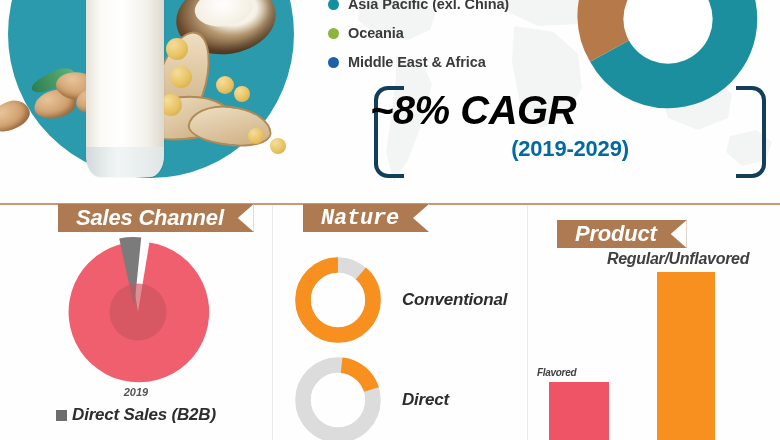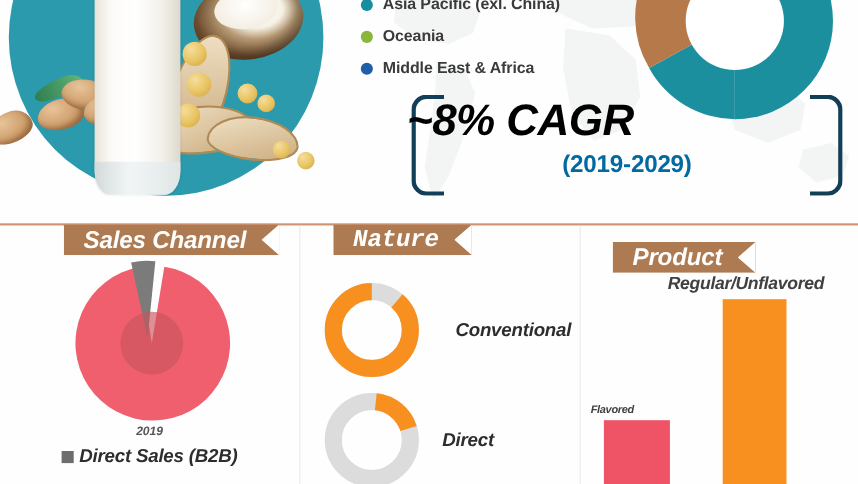--- a/index.html
+++ b/index.html
@@ -239,21 +239,21 @@
     width:11px; height:11px; background:#6d6d6d; flex:0 0 auto;
   }
   #sales-legend .lbl {
     font-size: 17px; font-weight:700; font-style:italic; color:#2d2d2d;
     letter-spacing:-.2px;
   }
 
   
   #nature-panel { position:absolute; left:272px; top:232px; width:255px; height:208px; }
   .nature-row { position:absolute; left:0; width:255px; height:100px; display:flex; align-items:center; }
-  #nature-row-1 { top: 18px; gap: 12px; }
+  #nature-row-1 { top: 18px; }
   #nature-row-2 { top: 118px; }
   .nature-donut { width:92px; height:92px; margin-left:20px; flex:0 0 auto; position:relative; }
   .nature-label {
     margin-left: 18px;
     font-size: 17px; font-weight:700; font-style:italic; color:#2d2d2d;
     letter-spacing:-.2px;
   }
 
   
   #product-panel { position:absolute; left:527px; top:232px; width:253px; height:208px; }

